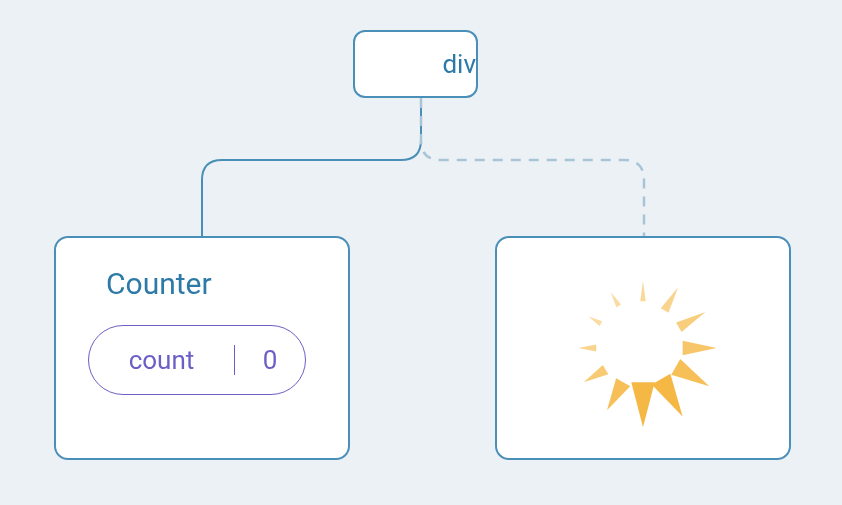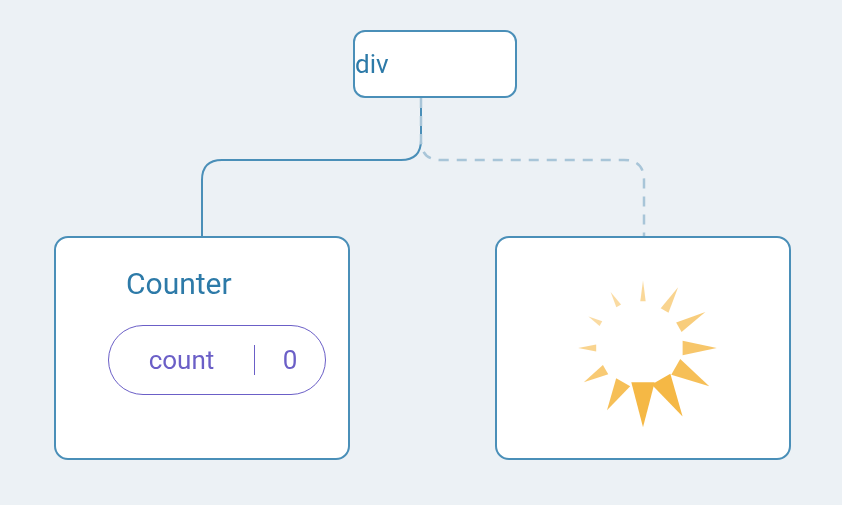--- a/index.html
+++ b/index.html
@@ -7,42 +7,42 @@
       width: 842px;
       height: 505px;
       background: #ecf1f5;
       font-family: -apple-system, BlinkMacSystemFont, "Segoe UI", Roboto, sans-serif;
       position: relative;
     }
     .root-node {
       position: absolute;
       left: 353px;
       top: 30px;
-      width: 164px;
+      width: 125px;
       height: 68px;
       background: white;
       border: 2px solid #4a8fb8;
       border-radius: 12px;
       display: flex;
       align-items: center;
-      justify-content: flex-start;
+      justify-content: flex-end;
       font-size: 26px;
       color: #2d7aa8;
       font-weight: 400;
     }
     .counter-card {
       position: absolute;
       left: 54px;
       top: 236px;
       width: 296px;
       height: 224px;
       background: white;
       border: 2px solid #4a8fb8;
       border-radius: 14px;
-      padding: 28px 52px;
+      padding: 28px 32px;
     }
     .counter-title {
       font-size: 30px;
       color: #2d7aa8;
       font-weight: 400;
       margin-left: 18px;
       margin-bottom: 24px;
     }
     .pill {
       display: flex;

